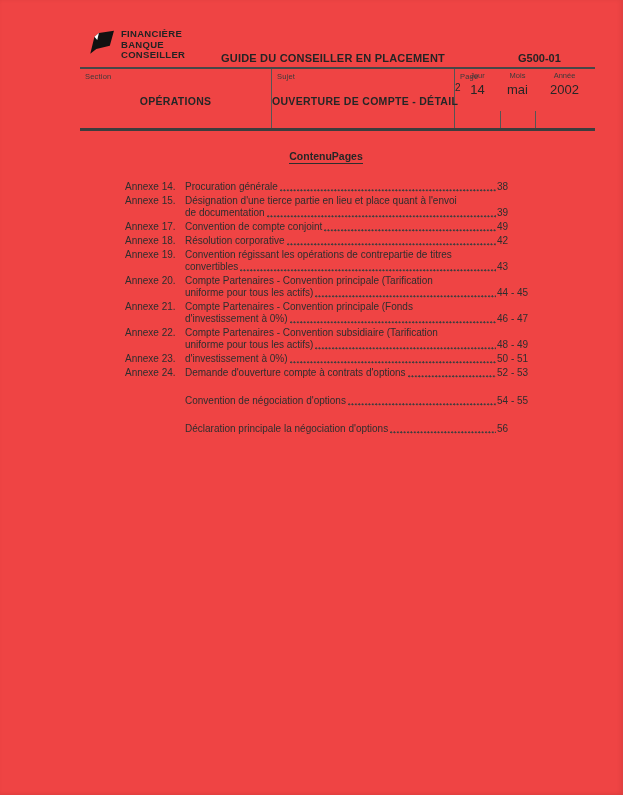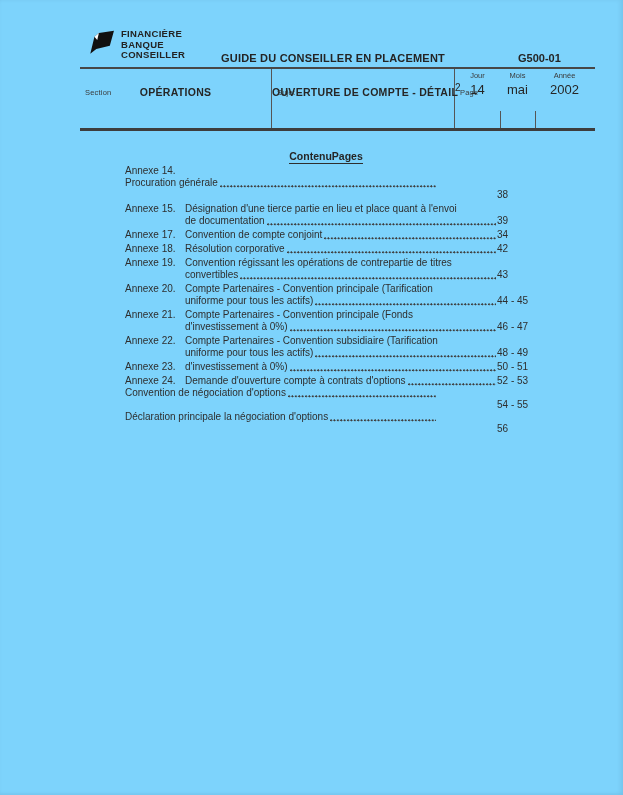--- a/index.html
+++ b/index.html
@@ -5,21 +5,21 @@
   * { margin: 0; padding: 0; box-sizing: border-box; }
   html, body { width: 623px; height: 795px; }
   body {
     font-family: "Liberation Sans", sans-serif;
     background: #f2f2f2;
   }
   .page {
     position: relative;
     width: 623px;
     height: 795px;
-    background: #7dd3fc;
+    background: #ef4444;
     color: #2e2e2e;
     overflow: hidden;
     box-shadow: inset -3px 0 4px rgba(0,0,0,0.05), inset 0 -2px 3px rgba(0,0,0,0.03);
   }
 
   
   .brand-flag { position: absolute; left: 88px; top: 29px; width: 27px; height: 27px; }
   .brand-text {
     position: absolute; left: 121px; top: 29px;
     font-size: 9.5px; line-height: 10.5px; font-weight: bold;
@@ -42,24 +42,24 @@
     border-top: 2px solid #474747;
     border-bottom: 3px solid #3d3d3d;
     display: flex;
   }
   .cell { position: relative; }
   .cell-section { width: 192px; border-right: 1px solid #555; }
   .cell-subject { width: 183px; border-right: 1px solid #555; }
   .cell-pagebox { width: 139px; display: flex; flex-direction: row; }
   .small-label {
     position: absolute; left: 5px; top: 3px;
-    font-size: 7.5px; color: #3a3a3a; letter-spacing: 0.2px; margin-top: 16px;
+    font-size: 7.5px; color: #3a3a3a; letter-spacing: 0.2px;
   }
   .cell-value {
-    position: absolute; left: 0; right: 0; top: 17px;
+    position: absolute; left: 0; right: 0; top: 26px;
     text-align: center; font-size: 10.5px; font-weight: bold;
     letter-spacing: 0.3px; color: #262626; white-space: nowrap;
   }
   .page-top { position: relative; height: 34px; border-bottom: 2px solid #474747; }
   .page-top .cell-value { top: 13px; }
   .date-row { flex: 1; display: flex; }
   .date-col { position: relative; text-align: center; }
   .date-col .date-label { display: block; font-size: 7.5px; color: #3a3a3a; padding-top: 2px; }
   .date-col .date-value { display: block; font-size: 13px; color: #262626; padding-top: 2px; }
   .col-day { width: 45px; }
@@ -74,21 +74,21 @@
   .toc-headings {
     position: absolute; left: 120px; top: 150px; width: 412px;
     display: flex; justify-content: center;
   }
   .toc-heading {
     font-size: 10.5px; font-weight: bold; color: #262626;
     padding-bottom: 1px; border-bottom: 1.5px solid #2e2e2e;
   }
   .toc-list { position: absolute; left: 125px; top: 165px; width: 415px; }
   .toc-entry { display: flex; margin-top: 2px; font-size: 10px; line-height: 12px; }
-  .toc-entry:first-child, .toc-entry.tight { margin-top: 0; flex-direction: column; }
+  .toc-entry:first-child, .toc-entry.tight { margin-top: 16px; }
   .toc-label { width: 60px; flex: none; color: #2e2e2e; }
   .toc-body { width: 312px; flex: none; }
   .toc-line { color: #2e2e2e; }
   .leader-line { display: flex; align-items: baseline; }
   .leader-text { flex: none; white-space: nowrap; }
   .dots {
     flex: 1 1 auto; align-self: flex-end;
     height: 3px; margin: 0 1px 1.5px 2px;
     background-image: radial-gradient(circle at 1.1px 1.4px, #3d3d3d 0.85px, transparent 1.25px);
     background-size: 3.4px 3px; background-repeat: repeat-x;
@@ -172,21 +172,21 @@
         <div class="toc-page">39</div>
       </div>
       <div class="toc-entry">
         <div class="toc-label">Annexe 17.</div>
         <div class="toc-body">
           <div class="toc-line leader-line">
             <span class="leader-text">Convention de compte conjoint</span>
             <span class="dots"></span>
           </div>
         </div>
-        <div class="toc-page">34</div>
+        <div class="toc-page">49</div>
       </div>
       <div class="toc-entry">
         <div class="toc-label">Annexe 18.</div>
         <div class="toc-body">
           <div class="toc-line leader-line">
             <span class="leader-text">Résolution corporative</span>
             <span class="dots"></span>
           </div>
         </div>
         <div class="toc-page">42</div>

